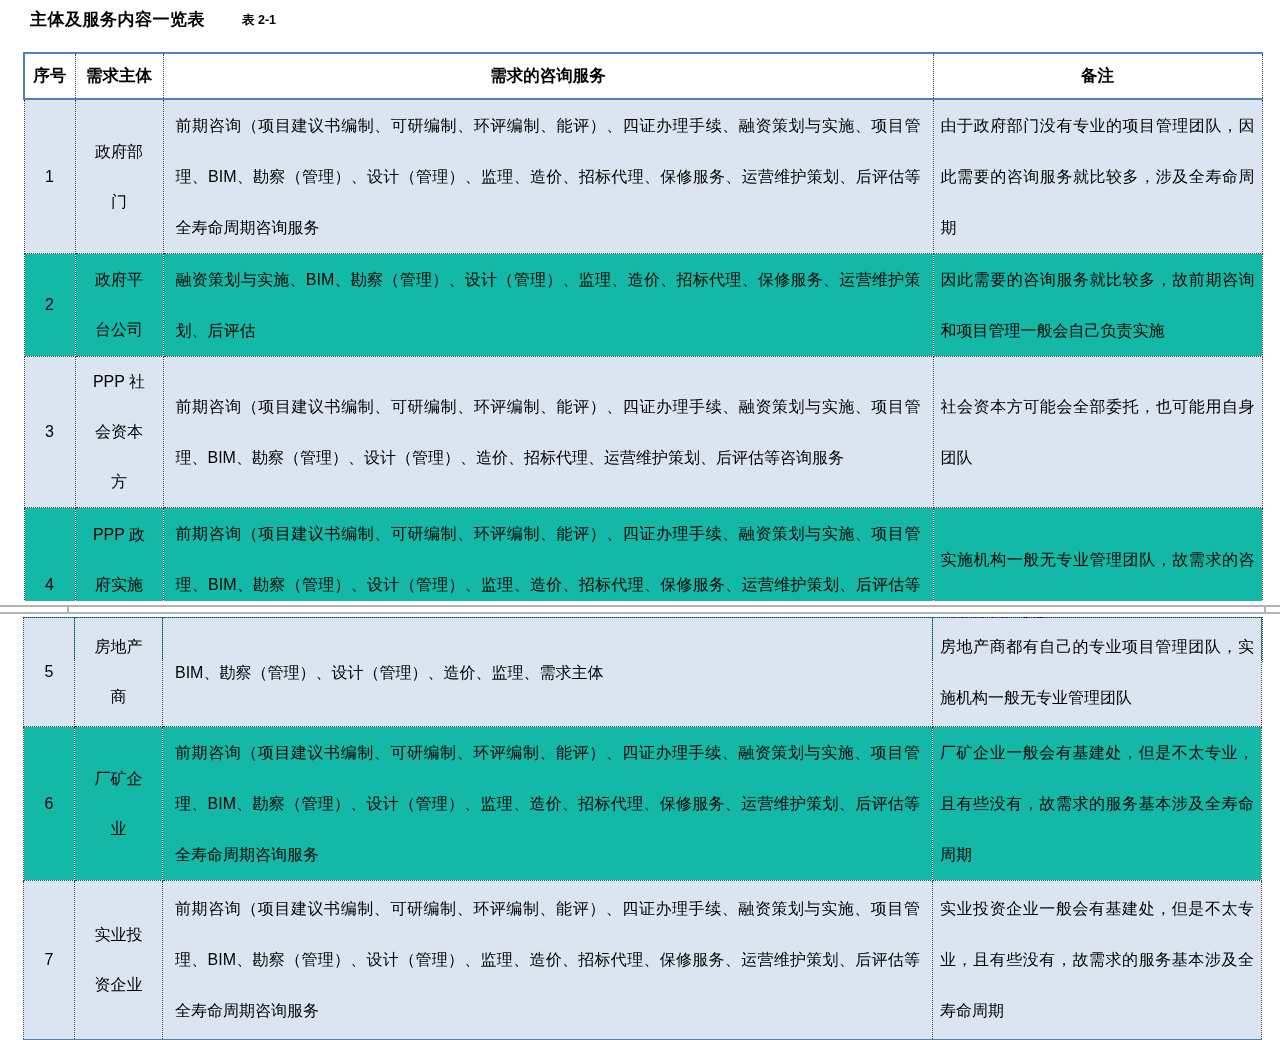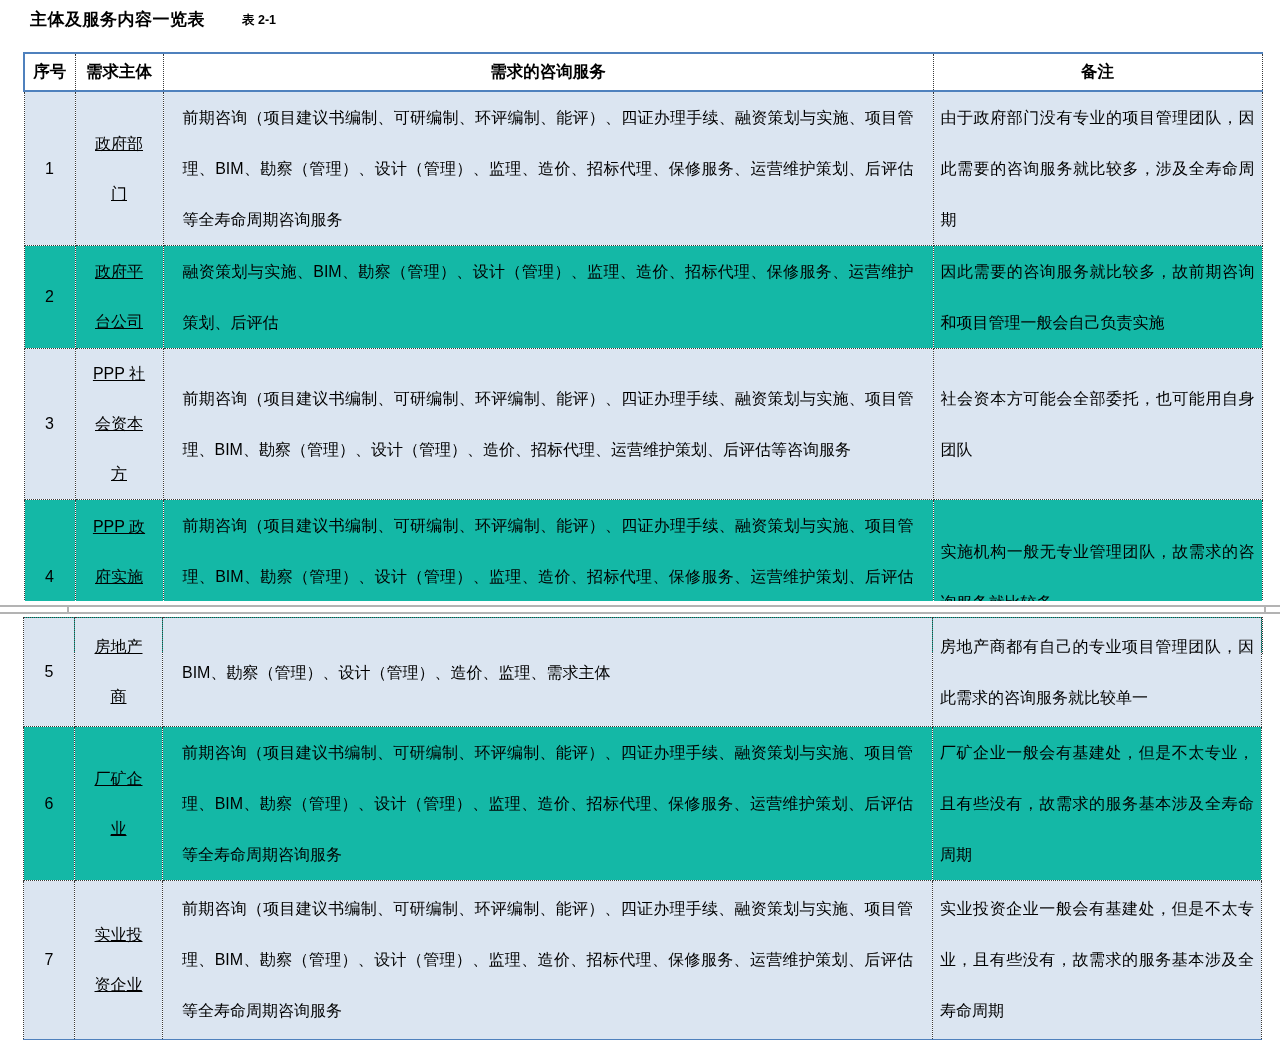--- a/index.html
+++ b/index.html
@@ -31,28 +31,28 @@
     padding:0;
     overflow:hidden;
   }
   th{
     font-weight:bold;font-size:16.5px;text-align:center;
     border-top:2px solid #4f81bd;
     border-bottom:2px solid #4f81bd;
     background:#ffffff;
   }
   th:first-child{border-left:2px solid #4f81bd;}
-  tr.header-row{height:38px;}
+  tr.header-row{height:46px;}
   tr.blue td{background:#dbe5f1;}
   tr.white td{background:#14b8a6;}
   .seg2 tr:last-child td{border-bottom:2px solid #4f81bd;}
 
   .c-no{text-align:center;line-height:50px;}
-  .c-sub{text-align:center;line-height:50px;padding:0 12px;text-decoration:underline;}
-  .c-srv{text-align:justify;text-justify:inter-character;line-height:51px;padding:0 19px;}
+  .c-sub{text-align:center;line-height:50px;padding:0 12px;}
+  .c-srv{text-align:justify;text-justify:inter-character;line-height:51px;padding:0 12px;}
   .c-rmk{text-align:justify;text-justify:inter-character;line-height:51px;padding:0 7px;margin-left:32px;}
 
   
   .page-break{position:absolute;left:0;top:601px;width:1280px;height:16px;background:#ffffff;}
   .pb-line{position:absolute;left:0;width:1280px;height:2px;background:#b3b3b3;}
   .pb-line-1{top:4px;}
   .pb-line-2{top:11px;}
   .pb-tick{position:absolute;width:2px;top:4px;height:9px;background:#b3b3b3;}
   .pb-tick-left{left:67px;}
   .pb-tick-right{left:1264px;}
@@ -119,21 +119,21 @@
       <col style="width:51px">
         <col style="width:88px">
         <col style="width:770px">
         <col style="width:329px">
     </colgroup>
     <tbody>
         <tr class="blue" style="height:109px">
       <td class="c-no">5</td>
       <td class="c-sub">房地产商</td>
       <td class="c-srv">BIM、勘察（管理）、设计（管理）、造价、监理、需求主体</td>
-      <td class="c-rmk">房地产商都有自己的专业项目管理团队，因此需求的咨询服务就比较单一</td>
+      <td class="c-rmk">房地产商都有自己的专业项目管理团队，实施机构一般无专业管理团队</td>
     </tr>
     <tr class="white" style="height:144px">
       <td class="c-no">6</td>
       <td class="c-sub">厂矿企业</td>
       <td class="c-srv">前期咨询（项目建议书编制、可研编制、环评编制、能评）、四证办理手续、融资策划与实施、项目管理、BIM、勘察（管理）、设计（管理）、监理、造价、招标代理、保修服务、运营维护策划、后评估等全寿命周期咨询服务</td>
       <td class="c-rmk">厂矿企业一般会有基建处，但是不太专业，且有些没有，故需求的服务基本涉及全寿命周期</td>
     </tr>
     <tr class="blue" style="height:159px">
       <td class="c-no">7</td>
       <td class="c-sub">实业投资企业</td>

